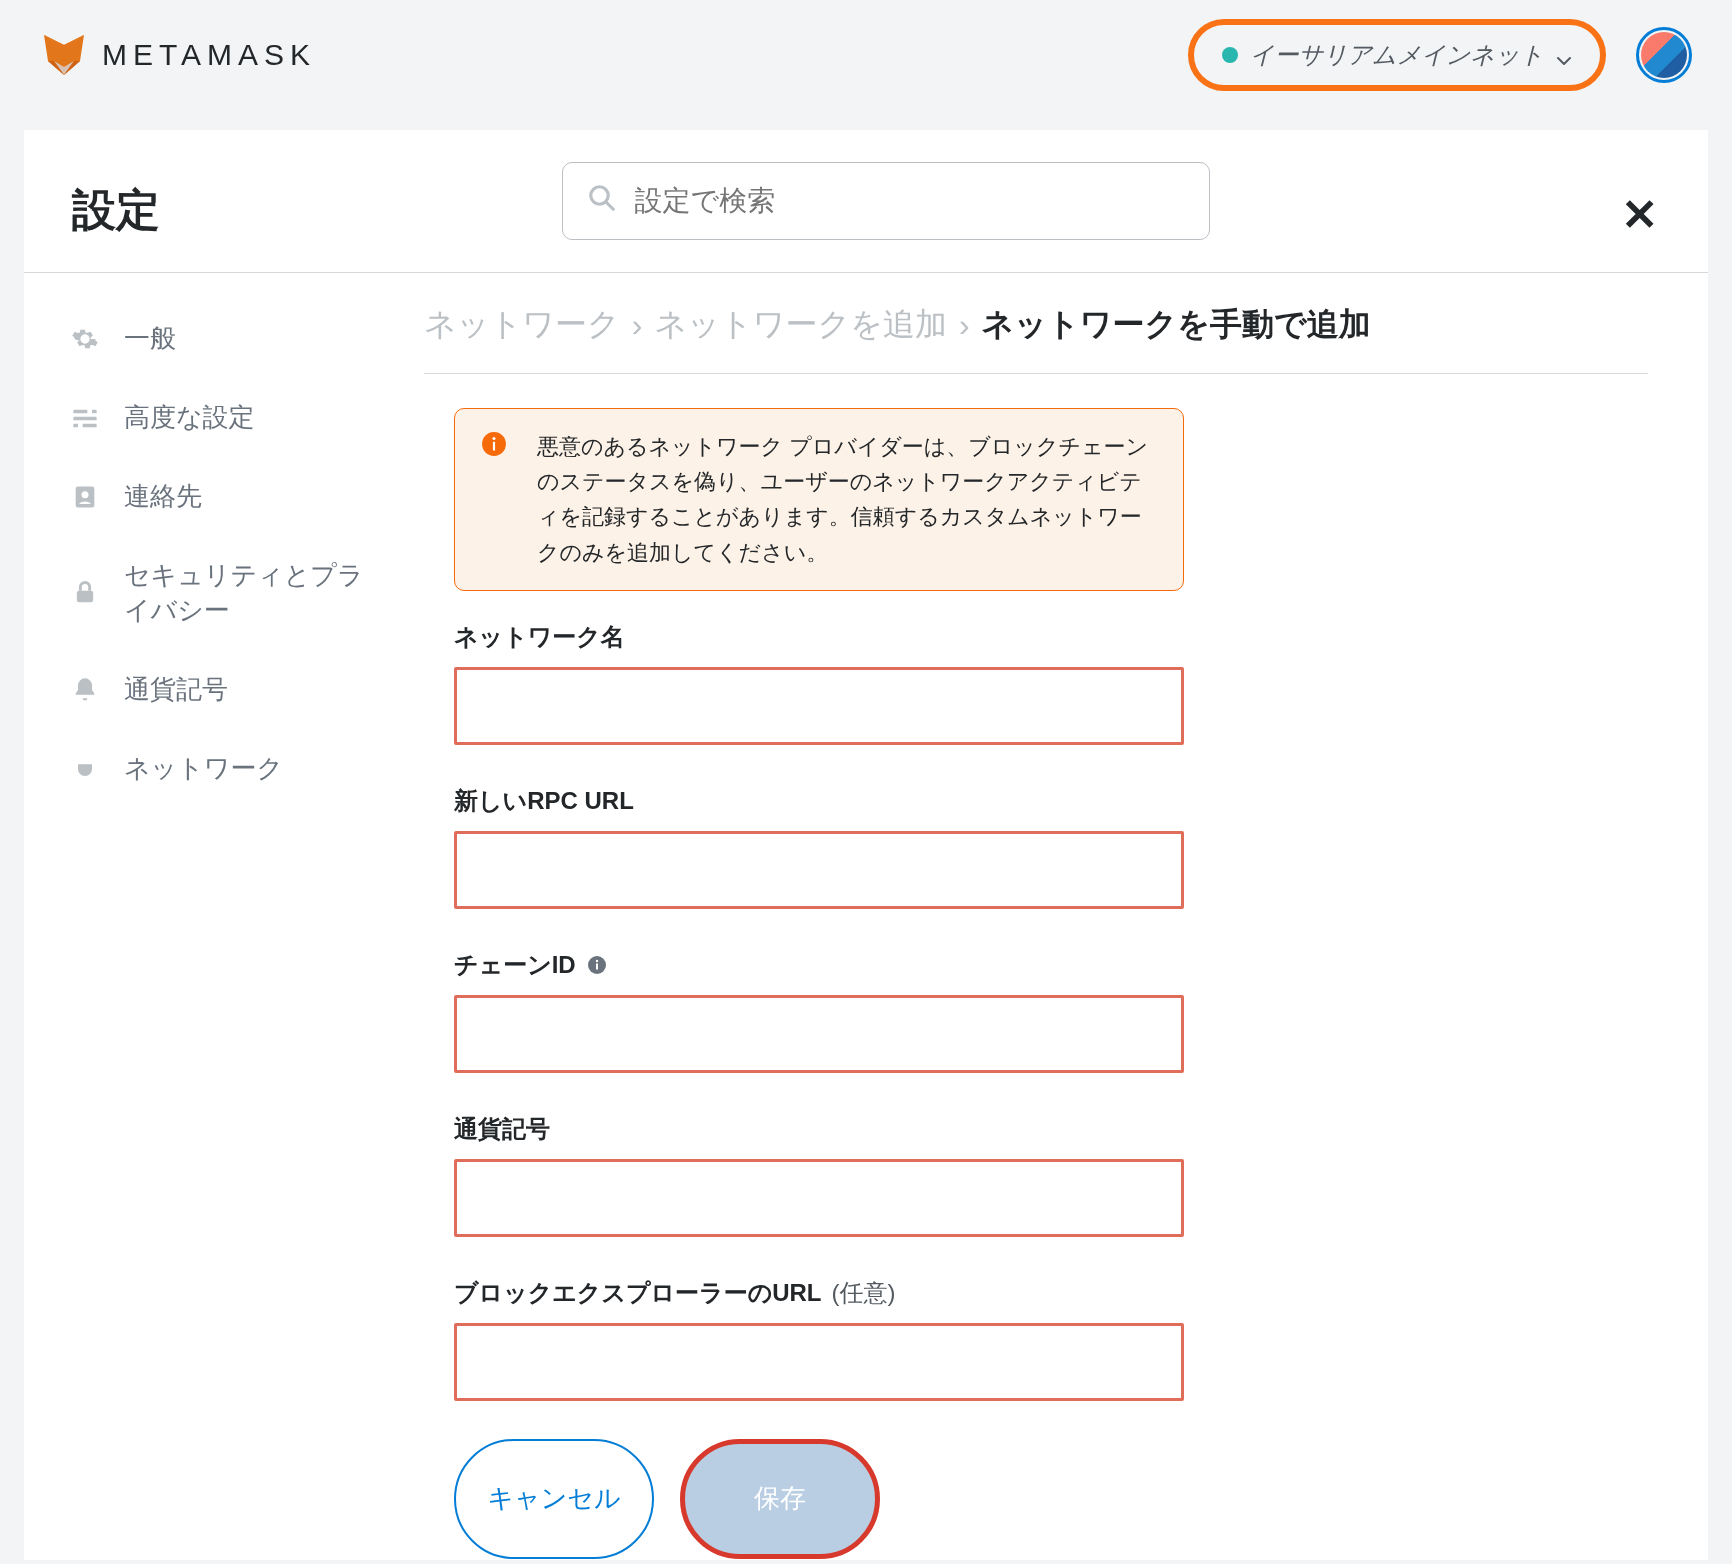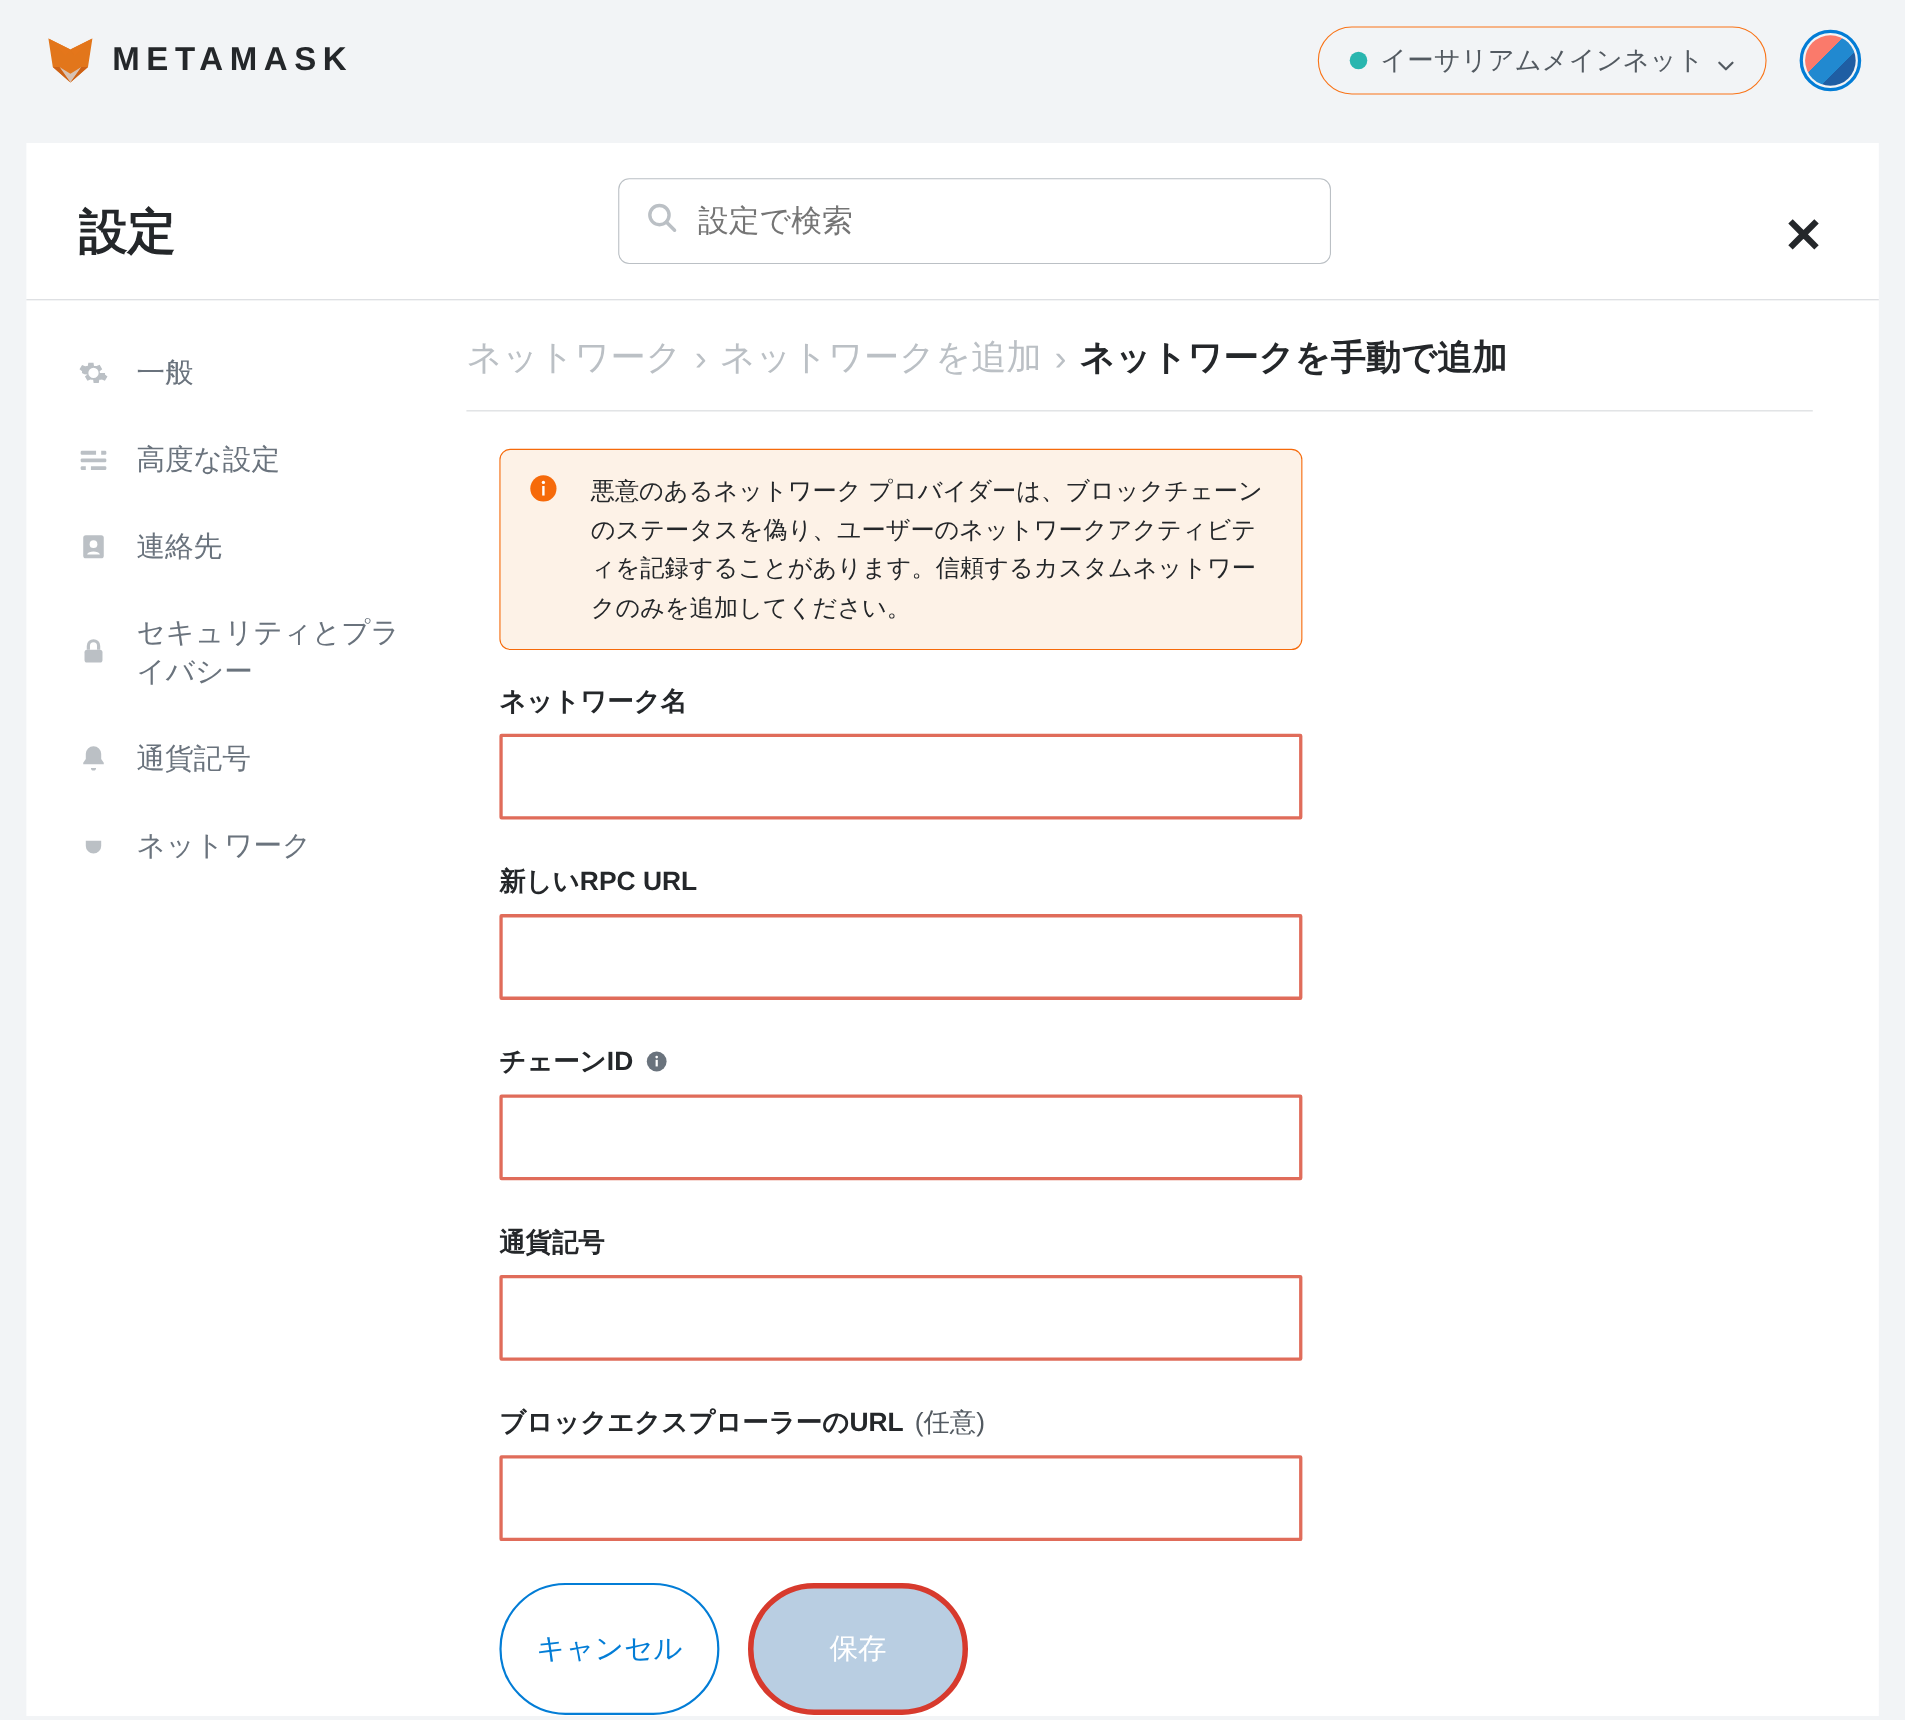--- a/index.html
+++ b/index.html
@@ -25,39 +25,40 @@
     display: flex;
     align-items: center;
     gap: 14px;
   }
   .brand-logo {
     width: 48px; height: 48px;
   }
   .brand-text {
     font-size: 30px;
     letter-spacing: 6px;
-    font-weight: 700;
+    font-weight: 400;
     color: #24272a;
   }
   .topbar-right {
     display: flex;
     align-items: center;
     gap: 30px;
   }
   .network-selector {
     display: flex;
     align-items: center;
     gap: 12px;
-    border: 1px solid #f97316;
+    border: 6px solid #f97316;
     border-radius: 40px;
     padding: 14px 28px;
     background: #f2f4f6;
     font-size: 24px;
     color: #535a61;
     cursor: pointer;
+    font-style: italic;
   }
   .net-dot {
     width: 16px; height: 16px;
     border-radius: 50%;
     background: #29b6af;
   }
   .chev {
     width: 16px; height: 16px;
     display: inline-block;
   }

